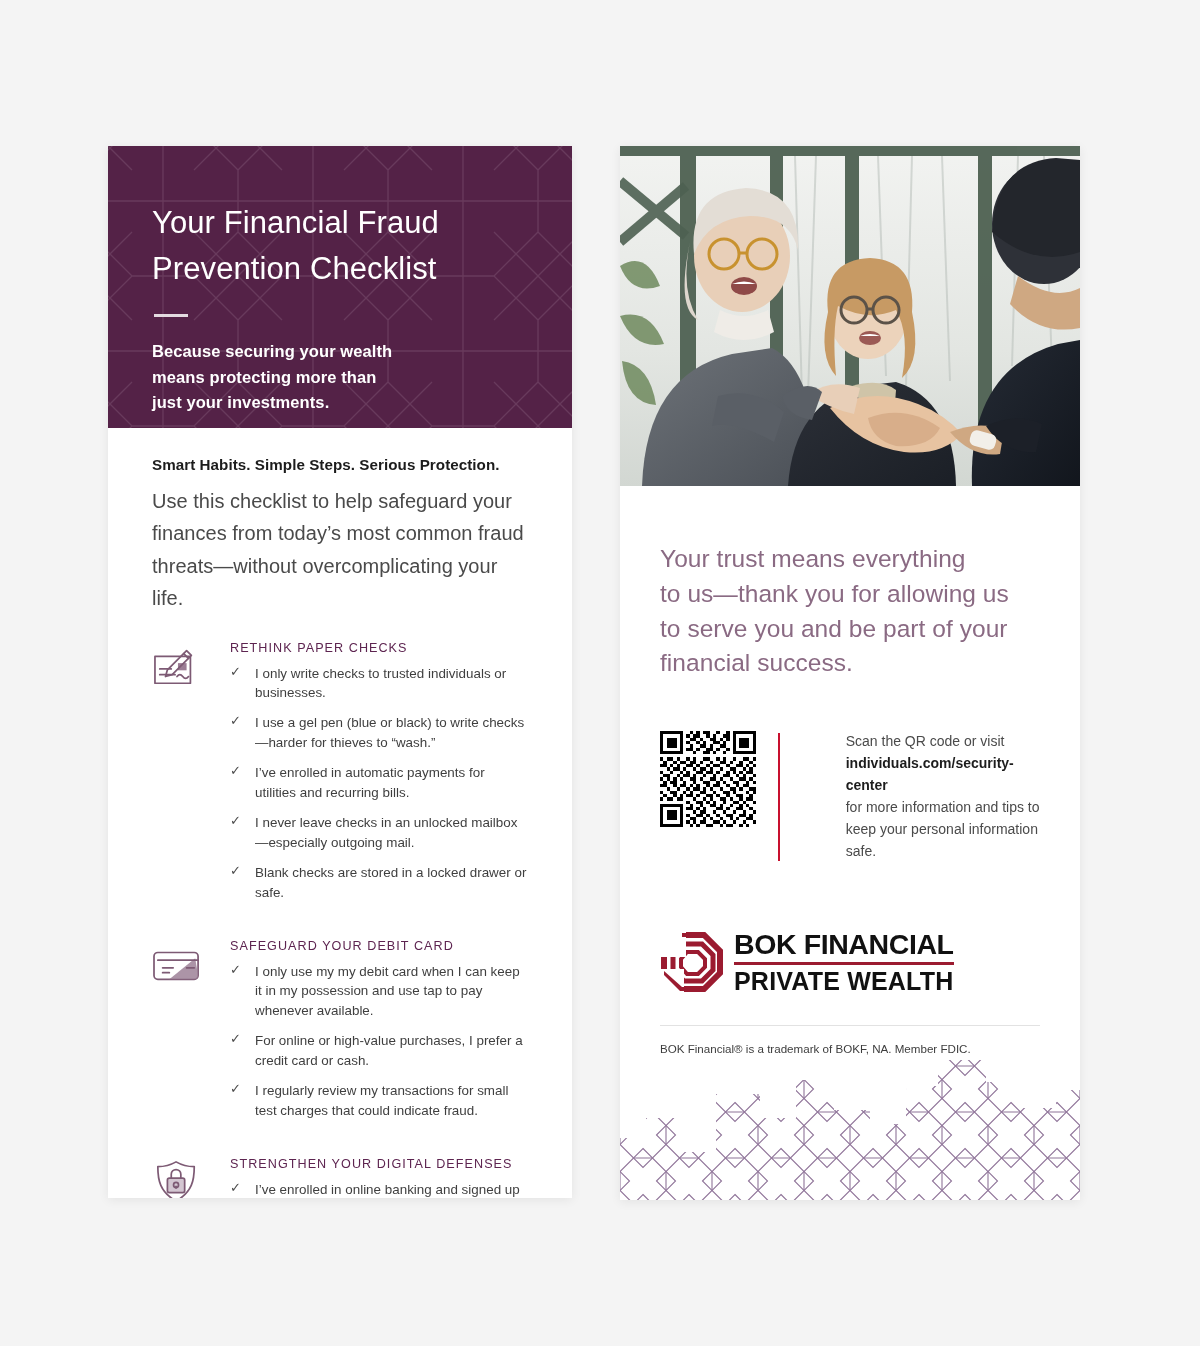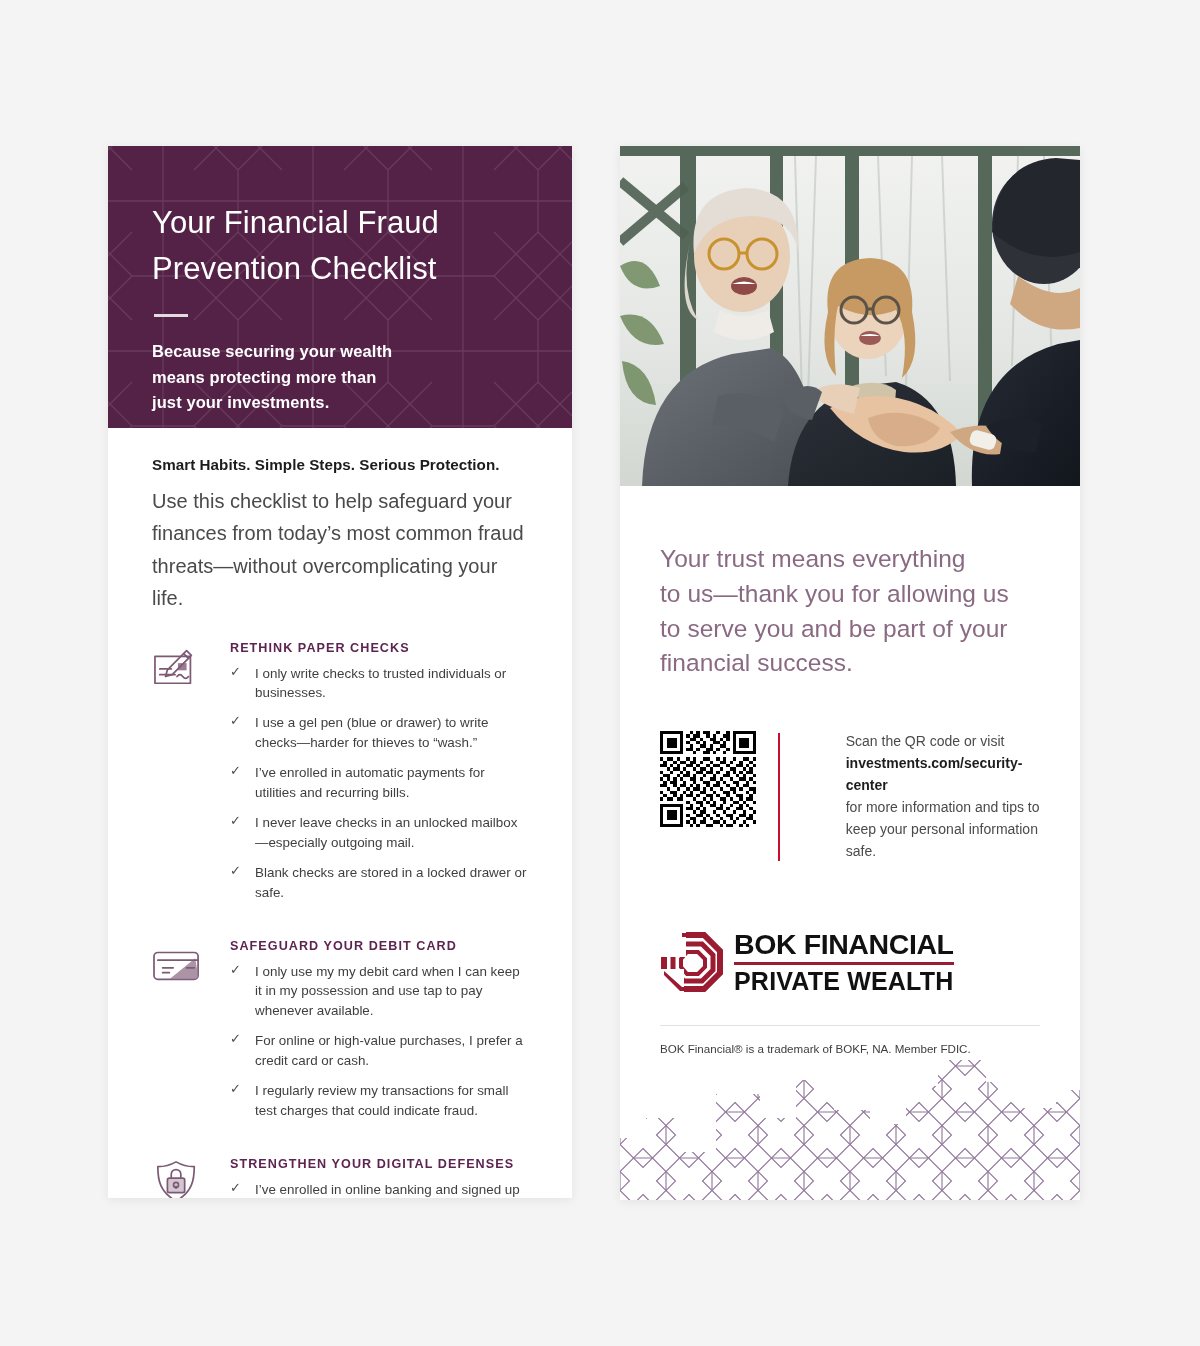--- a/index.html
+++ b/index.html
@@ -64,21 +64,21 @@
   }
 
   .section { display: flex; margin-top: 26px; }
   .sec-icon {
     width: 54px; flex: 0 0 54px;
     padding-top: 2px;
   }
   .sec-icon svg { display: block; width: 50px; height: 46px; }
   .sec-body { flex: 1 1 auto; padding-left: 24px; }
   .sec-head {
-    font-size: 12.6px; font-weight: 700; color: #5d2450;
+    font-size: 12.6px; font-weight: 400; color: #5d2450;
     letter-spacing: 1.05px; margin-bottom: 9px;
   }
   ul.checks { list-style: none; }
   ul.checks > li {
     position: relative;
     padding-left: 25px;
     margin-bottom: 11px;
     font-size: 13.4px;
     line-height: 1.45;
     color: #3f3f3f;
@@ -197,21 +197,21 @@
               <path d="M26 35 q3-4 6 0 t6 0"></path>
               <path d="M16 28 L36 8 l5 5 L21 33 l-7 2 z"></path>
               <line x1="33" y1="11" x2="38" y2="16"></line>
             </g>
           </svg>
         </div>
         <div class="sec-body">
           <div class="sec-head">RETHINK PAPER CHECKS</div>
           <ul class="checks">
             <li><span class="tick">✓</span><span>I only write checks to trusted individuals or businesses.</span></li>
-            <li><span class="tick">✓</span><span>I use a gel pen (blue or drawer) to write checks—harder for thieves to “wash.”</span></li>
+            <li><span class="tick">✓</span><span>I use a gel pen (blue or black) to write checks—harder for thieves to “wash.”</span></li>
             <li><span class="tick">✓</span><span>I’ve enrolled in automatic payments for utilities and recurring bills.</span></li>
             <li><span class="tick">✓</span><span>I never leave checks in an unlocked mailbox—especially outgoing mail.</span></li>
             <li><span class="tick">✓</span><span>Blank checks are stored in a locked drawer or safe.</span></li>
           </ul>
         </div>
       </div>
 
       <div class="section">
         <div class="sec-icon">
           <svg viewBox="0 0 52 48">
@@ -617,21 +617,21 @@
                 <rect x="18" y="28" width="1" height="1"></rect>
                 <rect x="20" y="28" width="2" height="1"></rect>
                 <rect x="24" y="28" width="1" height="1"></rect>
                 <rect x="26" y="28" width="1" height="1"></rect>
             </g>
           </svg>
         </div>
         <div class="qr-divider"></div>
         <div class="qr-text">
           <div>Scan the QR code or visit</div>
-          <div class="bold">investments.com/security-center</div>
+          <div class="bold">individuals.com/security-center</div>
           <div>for more information and tips to</div>
           <div>keep your personal information safe.</div>
         </div>
       </div>
 
       <div class="logo-row">
         <div class="logo-mark">
           <svg viewBox="0 0 64 62">
             <g fill="none" stroke="#9b1b30" stroke-width="6">
               <polygon points="20,4 44,4 60,20 60,42 44,58 20,58 4,42 4,20"></polygon>

